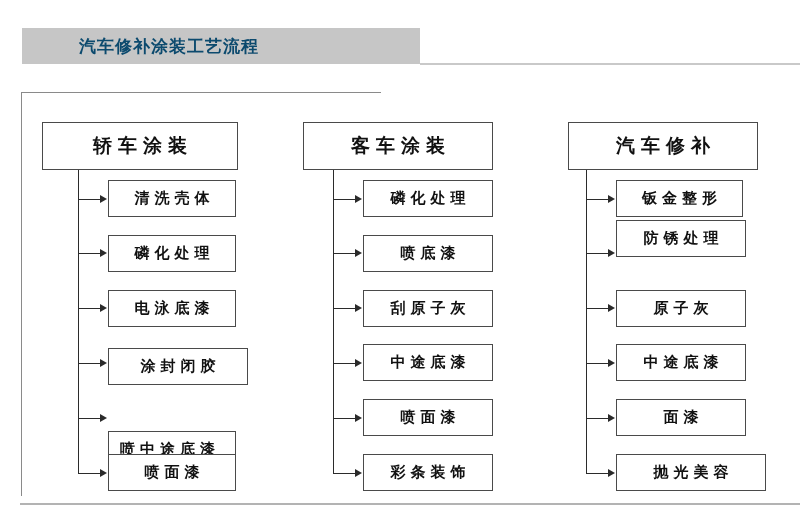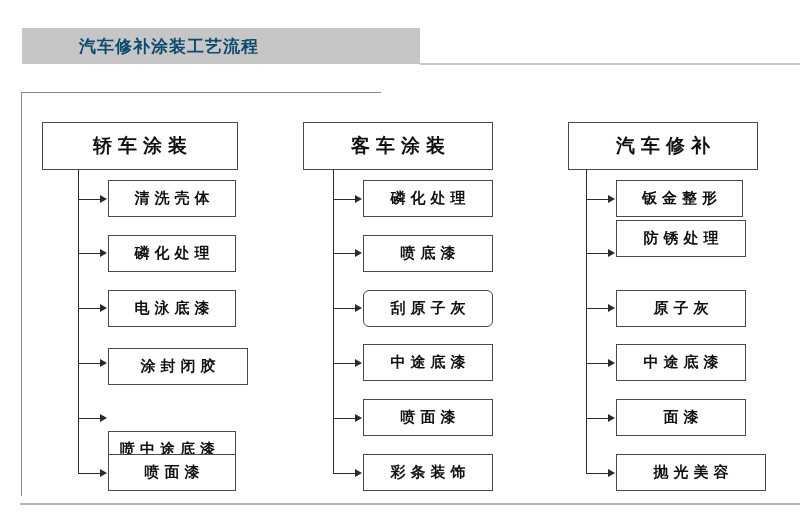--- a/index.html
+++ b/index.html
@@ -144,21 +144,21 @@
       <div class="box item-box" style="left:363px;top:180px;width:130px;height:37px;">
         <span>磷化处理</span>
       </div>
       <div class="conn-h" style="left:333px;top:253.3px;width:22px;"></div>
       <div class="arrow" style="left:355px;top:249.3px;"></div>
       <div class="box item-box" style="left:363px;top:234.8px;width:130px;height:37px;">
         <span>喷底漆</span>
       </div>
       <div class="conn-h" style="left:333px;top:308.1px;width:22px;"></div>
       <div class="arrow" style="left:355px;top:304.1px;"></div>
-      <div class="box item-box" style="left:363px;top:289.6px;width:130px;height:37px;border-radius:6px;">
+      <div class="box item-box" style="left:363px;top:289.6px;width:130px;height:37px;">
         <span>刮原子灰</span>
       </div>
       <div class="conn-h" style="left:333px;top:362.9px;width:22px;"></div>
       <div class="arrow" style="left:355px;top:358.9px;"></div>
       <div class="box item-box" style="left:363px;top:344.4px;width:130px;height:37px;">
         <span>中途底漆</span>
       </div>
       <div class="conn-h" style="left:333px;top:417.7px;width:22px;"></div>
       <div class="arrow" style="left:355px;top:413.7px;"></div>
       <div class="box item-box" style="left:363px;top:399.2px;width:130px;height:37px;">

